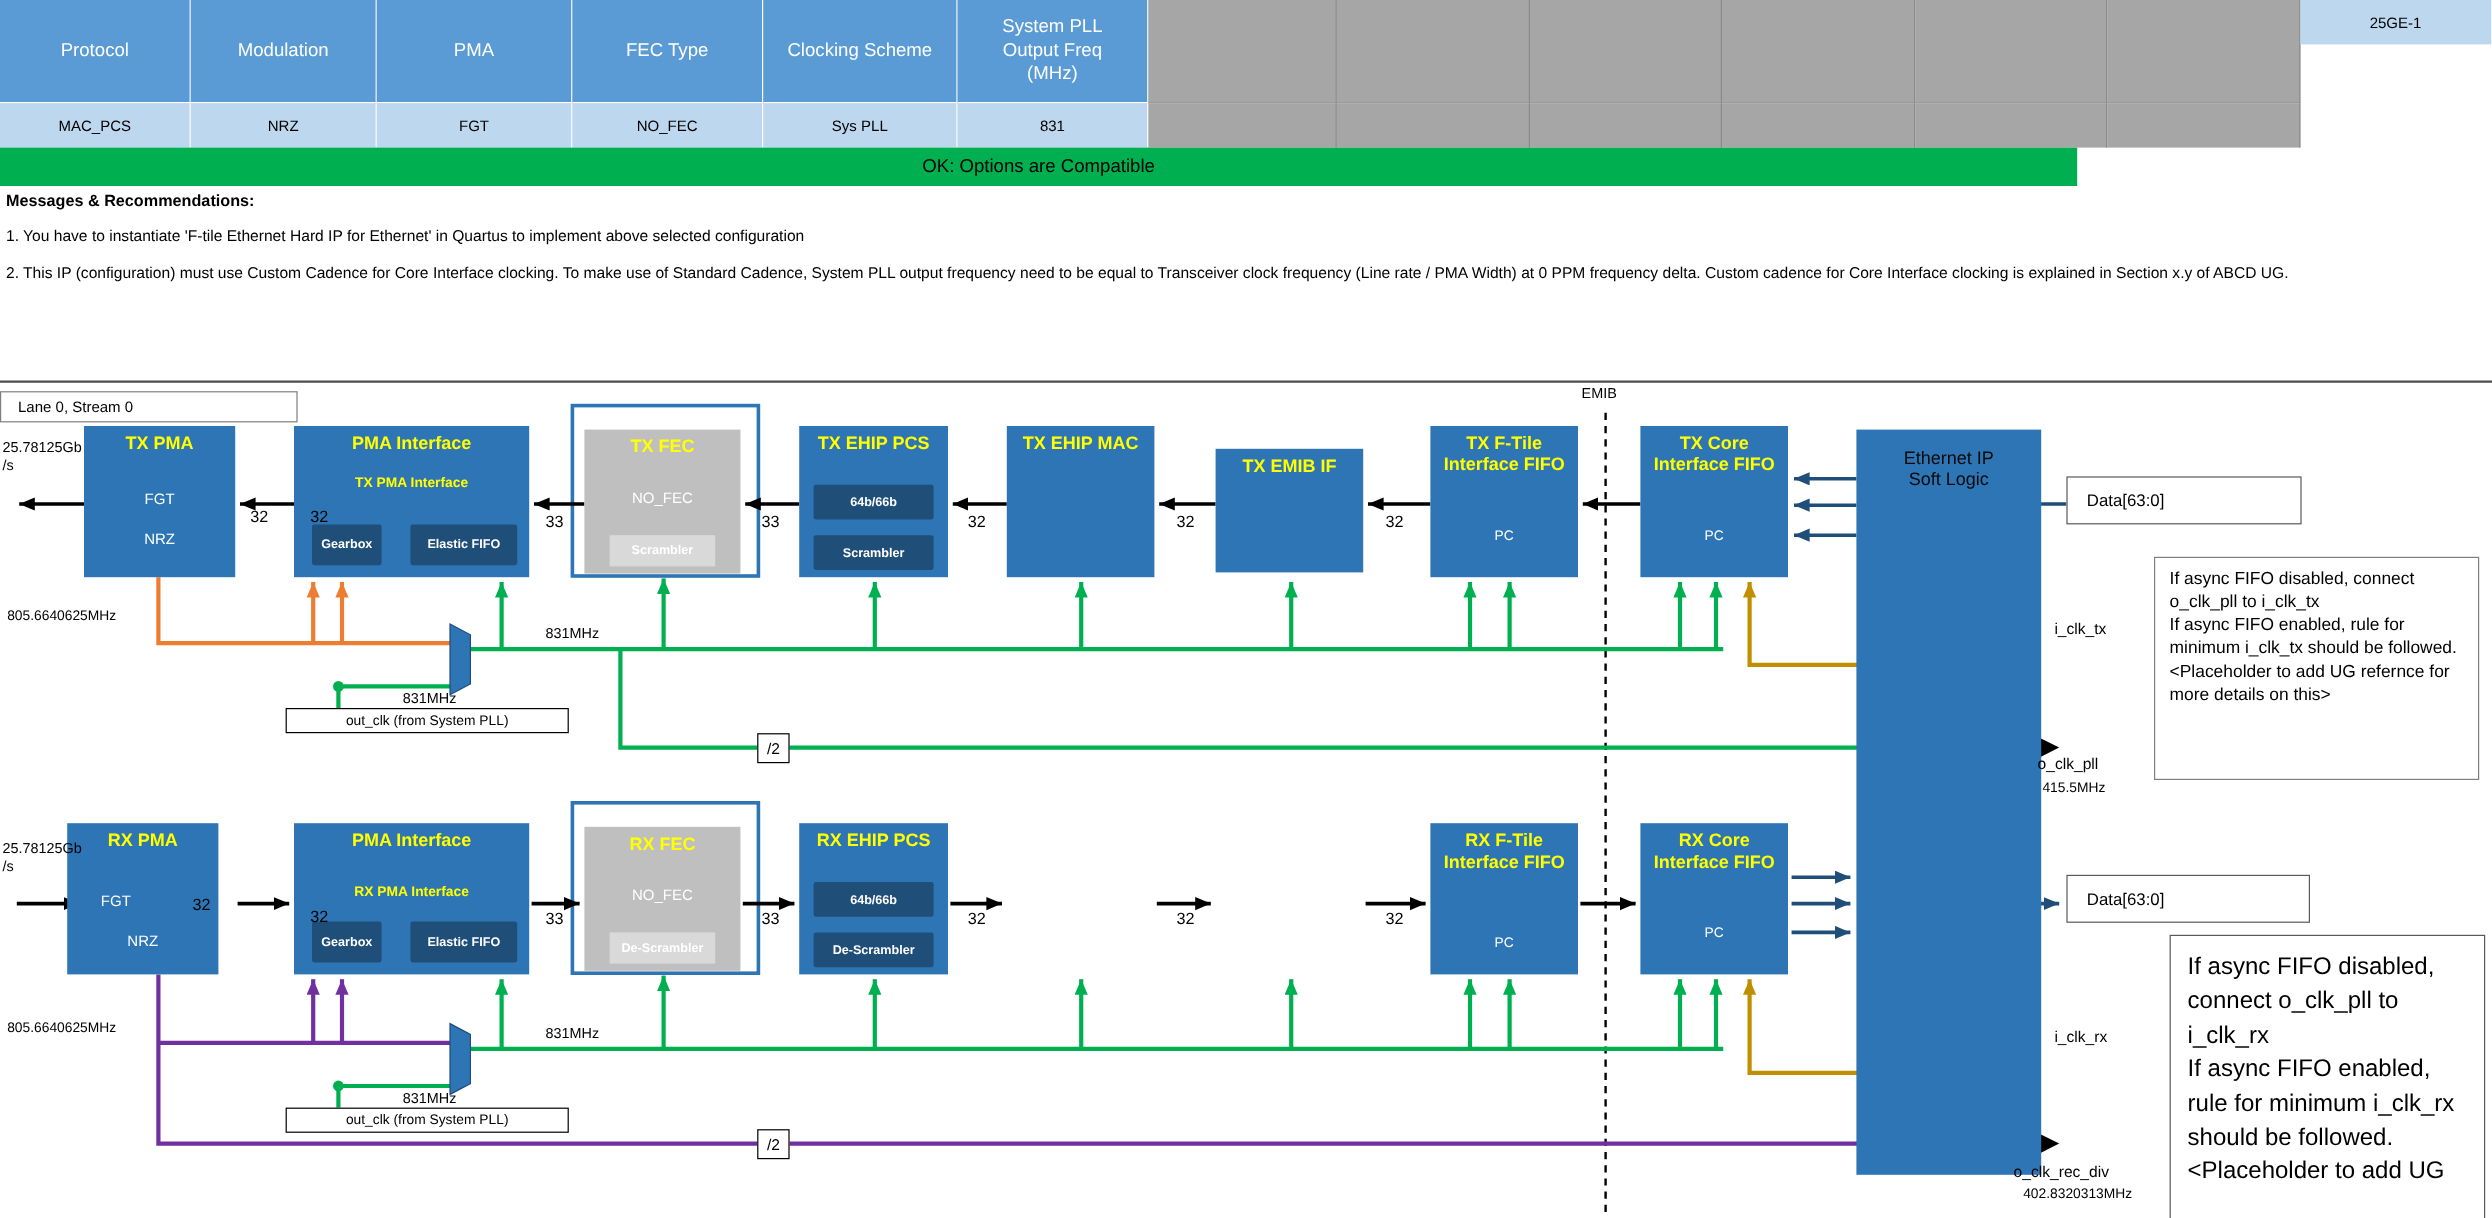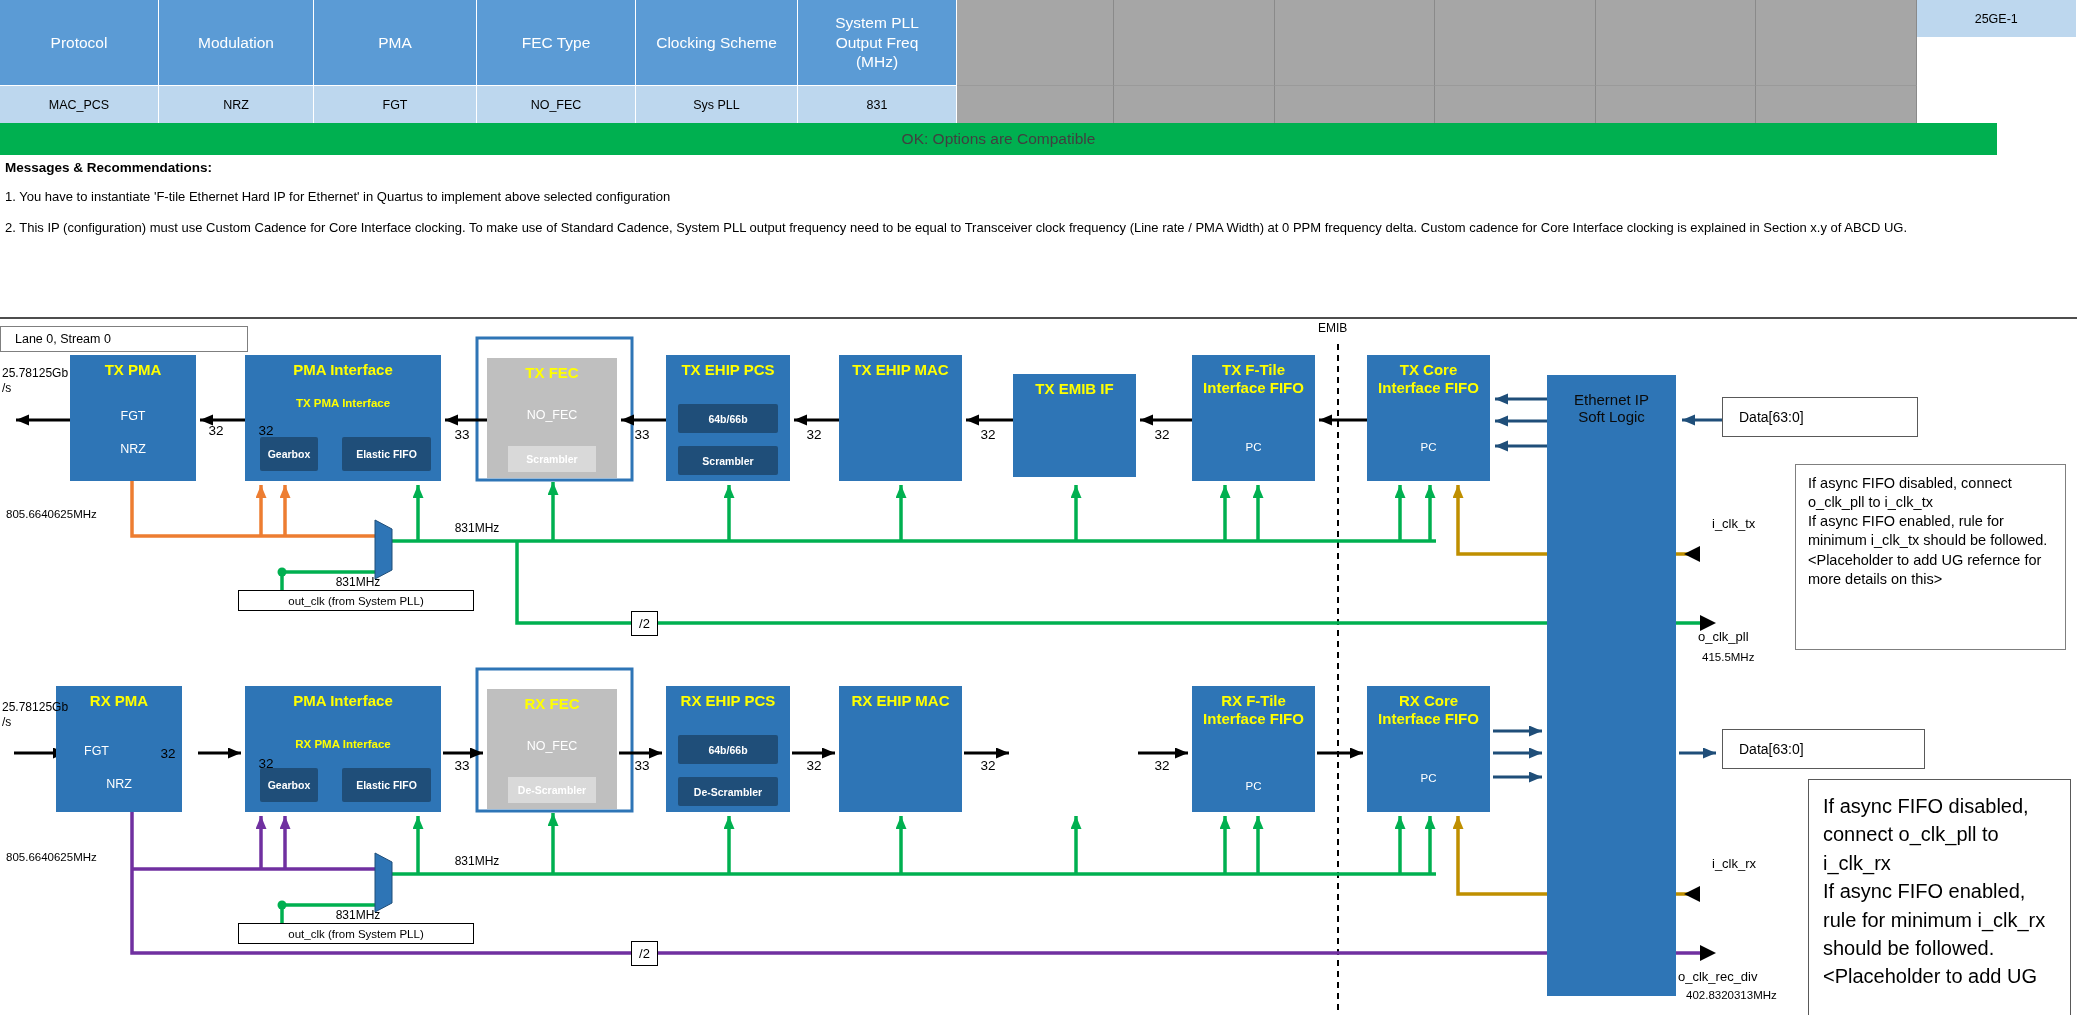--- a/index.html
+++ b/index.html
@@ -8,21 +8,21 @@
   
   .grid{position:absolute;top:0;left:0;width:2077px;display:grid;
         grid-template-columns:159px 155px 163px 159px 162px 159px 157px repeat(6,1fr)}
   .hcell{background:#5B9BD5;color:#fff;height:86px;display:flex;align-items:center;justify-content:center;
          text-align:center;font-size:15.5px;line-height:1.25;padding:0 18px;box-sizing:border-box;
          border-right:1px solid #fff;border-bottom:1px solid #fff}
   .hcell.gray{background:#A6A6A6;border-right:1px solid #8a8a8a;border-bottom:1px solid #9a9a9a;padding:0}
   .vcell{background:#BDD7EE;color:#000;height:37px;display:flex;align-items:center;justify-content:center;
          font-size:12.5px;box-sizing:border-box;border-right:1px solid #fff}
   .vcell.gray{background:#A6A6A6;border-right:1px solid #8a8a8a}
-  .status{position:absolute;top:123px;left:0;width:1997px;height:32px;background:#00B050;color:#404040;
+  .status{position:absolute;top:123px;left:0;width:1731px;height:32px;background:#00B050;color:#000000;
           display:flex;align-items:center;justify-content:center;font-size:15.5px}
   
   .messages{position:absolute;top:160px;left:5px;width:2062px}
   .m-title{font-weight:bold;font-size:13.5px;margin-bottom:13px}
   .m-item{font-size:13px;line-height:1.45;margin-bottom:12px}
   
   .overlay{position:absolute;top:0;left:0;z-index:1;pointer-events:none}
   .blk{position:absolute;background:#2E75B6;z-index:2;box-sizing:border-box;color:#fff}
   .blk.gray{background:#BFBFBF}
   .blk-title{color:#FFFF00;font-weight:bold;font-size:15px;text-align:center;padding:6px 4px 0;line-height:1.18}
@@ -255,33 +255,30 @@
   <div class="blk gray" style="left:487px;top:689px;width:130px;height:120px">
     <div class="blk-title">RX FEC</div>
     <div class="clab" style="top:50px;font-size:12.5px;color:#fff">NO_FEC</div>
     <div class="sub-lgray" style="left:21px;top:88px;width:88px;height:26px">De-Scrambler</div>
   </div>
   <div class="blk" style="left:666px;top:686px;width:124px;height:126px">
     <div class="blk-title">RX EHIP PCS</div>
     <div class="sub-dark" style="left:12px;top:49px;width:100px;height:29px">64b/66b</div>
     <div class="sub-dark" style="left:12px;top:91px;width:100px;height:29px">De-Scrambler</div>
   </div>
-  <div class="blk" style="left:839px;top:686px;width:123px;height:126px">
-    <div class="blk-title">RX EHIP MAC</div>
-  </div>
   <div class="blk" style="left:1192px;top:686px;width:123px;height:126px">
     <div class="blk-title">RX F-Tile Interface FIFO</div>
     <div class="clab" style="top:94px;font-size:11.5px">PC</div>
   </div>
   <div class="blk" style="left:1367px;top:686px;width:123px;height:126px">
     <div class="blk-title">RX Core Interface FIFO</div>
     <div class="clab" style="top:86px;font-size:11.5px">PC</div>
   </div>
 
-  <div class="blk" style="left:1547px;top:375px;width:129px;height:621px">
+  <div class="blk" style="left:1547px;top:358px;width:154px;height:621px">
     <div class="softtext">Ethernet IP
 Soft Logic</div>
   </div>
 
   <div class="databox" style="left:1722px;top:397px;width:196px;height:40px">Data[63:0]</div>
   <div class="databox" style="left:1722px;top:729px;width:203px;height:40px">Data[63:0]</div>
 
   <div class="note tx">If async FIFO disabled, connect o_clk_pll to i_clk_tx
 If async FIFO enabled, rule for minimum i_clk_tx should be followed.
 &lt;Placeholder to add UG refernce for more details on this&gt;</div>

